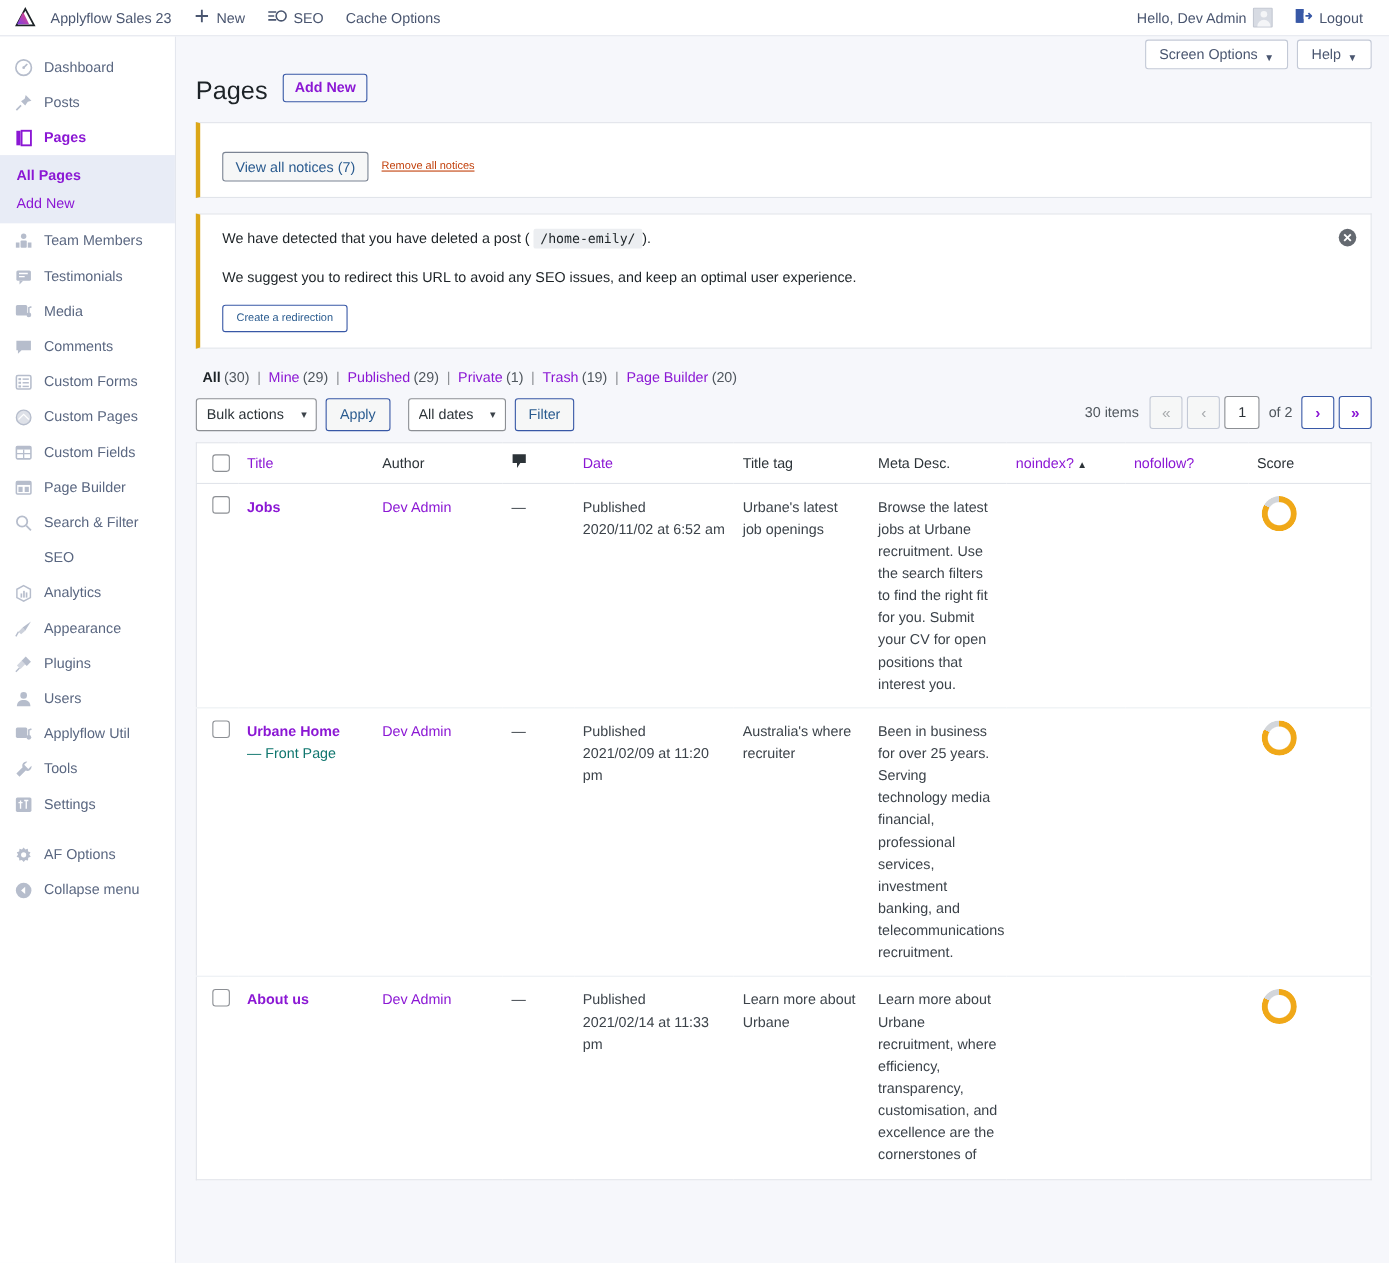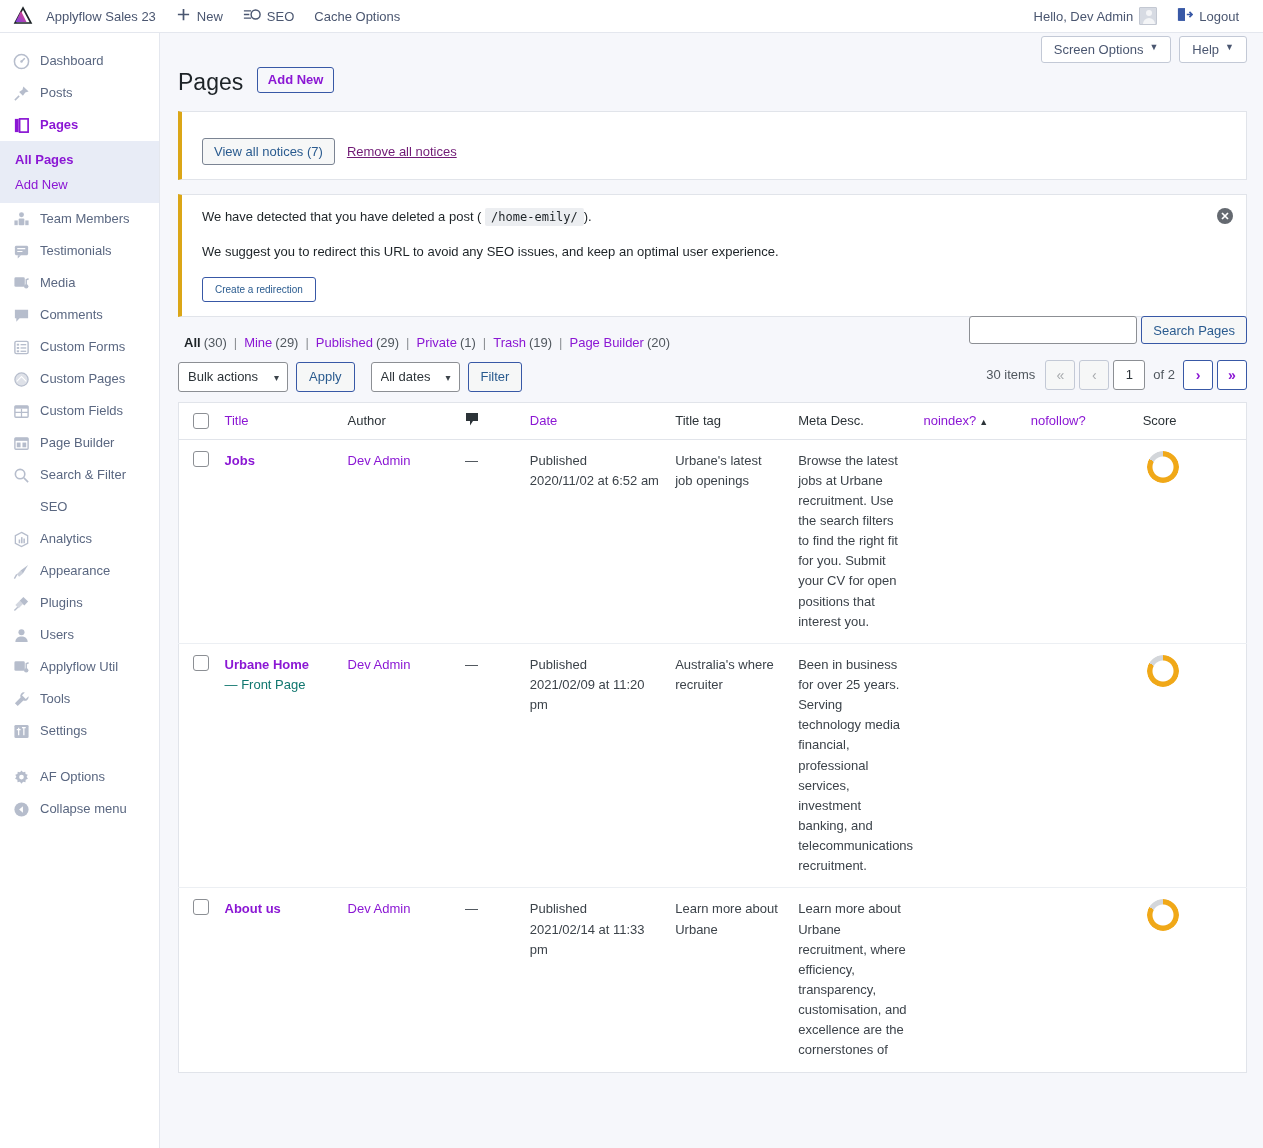--- a/index.html
+++ b/index.html
@@ -77,21 +77,21 @@
     position: absolute; top: 33px; left: 160px;
     width: 1103px; height: 1115px;
     background: #f6f7fb;
     padding: 0 16px 0 18px;
     overflow: hidden;
   }
   .top-buttons { display: flex; justify-content: flex-end; gap: 8px; padding-top: 3px; }
   .sobtn {
     background: #fff; border: 1px solid #c3c9d6; border-radius: 3px;
     padding: 5px 12px; font-size: 13px; color: #4a5670; cursor: pointer;
-    font-family: inherit; display: inline-flex; align-items: flex-start; gap: 6px;
+    font-family: inherit; display: inline-flex; align-items: flex-end; gap: 6px;
   }
   .caret { font-size: 9px; }
 
   h1.page-title {
     font-size: 23px; font-weight: 400; color: #1d2327;
     margin: 4px 0 0 0; display: inline-block; vertical-align: middle;
     line-height: 30px;
   }
   .addnew-btn {
     display: inline-block; vertical-align: middle; margin-left: 10px;
@@ -108,21 +108,21 @@
     position: relative;
   }
   .notice p { margin: 0 0 0 0; font-size: 13px; color: #1d2327; line-height: 1.6; }
   .notice p + p { margin-top: 14px; }
   .notice-actions { margin-top: 14px; display: flex; align-items: center; gap: 12px; }
   .btn-secondary {
     background: #f6f7f7; border: 1px solid #7b8493; border-radius: 3px;
     color: #2a5b8f; padding: 5px 11px; font-size: 13px; cursor: pointer;
     font-family: inherit;
   }
-  .btn-link-underline { color: #701a75; text-decoration: underline; font-size: 13px; cursor: pointer; }
+  .btn-link-underline { color: #c2410c; text-decoration: underline; font-size: 10px; cursor: pointer; }
   .btn-outline-blue {
     background: #fff; border: 1px solid #3858a6; border-radius: 3px;
     color: #2a5b8f; padding: 6px 12px; font-size: 10px; cursor: pointer;
     font-family: inherit;
   }
   code.slug {
     background: #eceef1; padding: 2px 6px; border-radius: 2px;
     font-family: "DejaVu Sans Mono", monospace; font-size: 12px; color: #1d2327;
   }
   .notice-dismiss {
@@ -590,24 +590,20 @@
     <a>Private</a>
       <span class="cnt">(1)</span>
     <span class="sep">|</span>
     <a>Trash</a>
       <span class="cnt">(19)</span>
     <span class="sep">|</span>
     <a>Page Builder</a>
       <span class="cnt">(20)</span>
   </div>
 
-  <div class="search-box">
-    <input type="text" placeholder="" style="">
-    <button class="search-btn">Search Pages</button>
-  </div>
 
   <div class="tablenav">
     <span class="select-wrap">
       <select>
         <option>Bulk actions</option>
       </select>
       <span class="sel-caret">▾</span>
     </span>
     <button class="apply-btn">Apply</button>
     <span class="filter-gap"></span>

